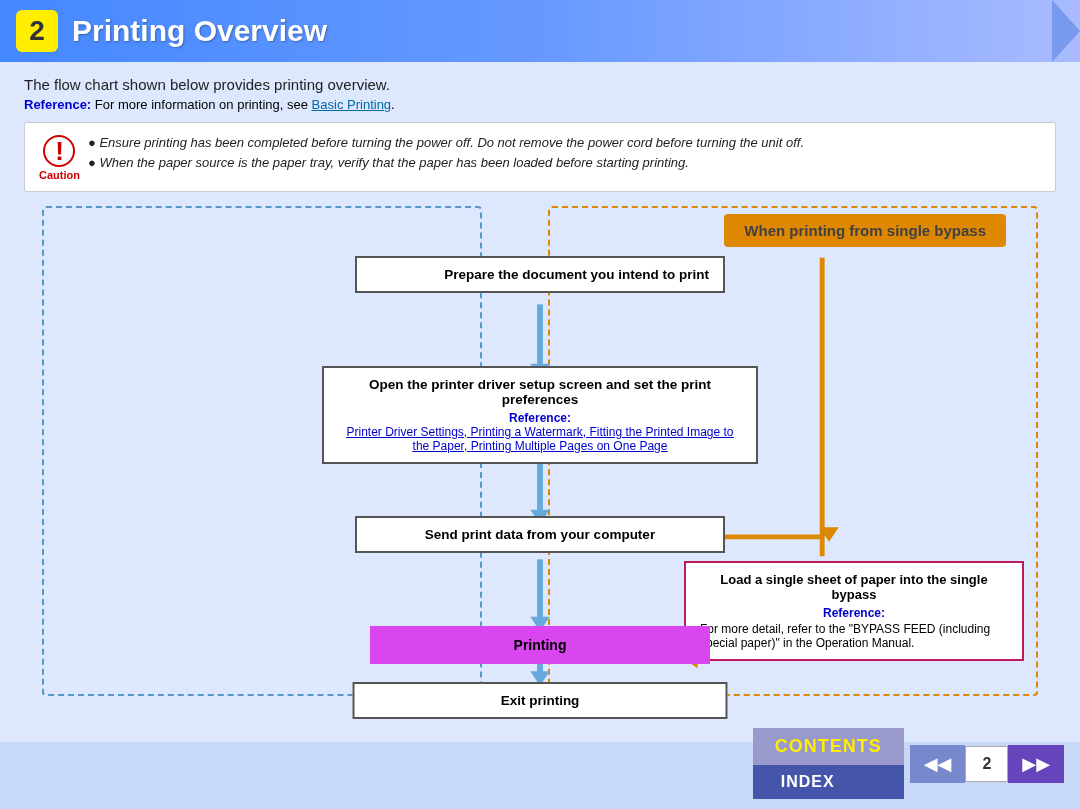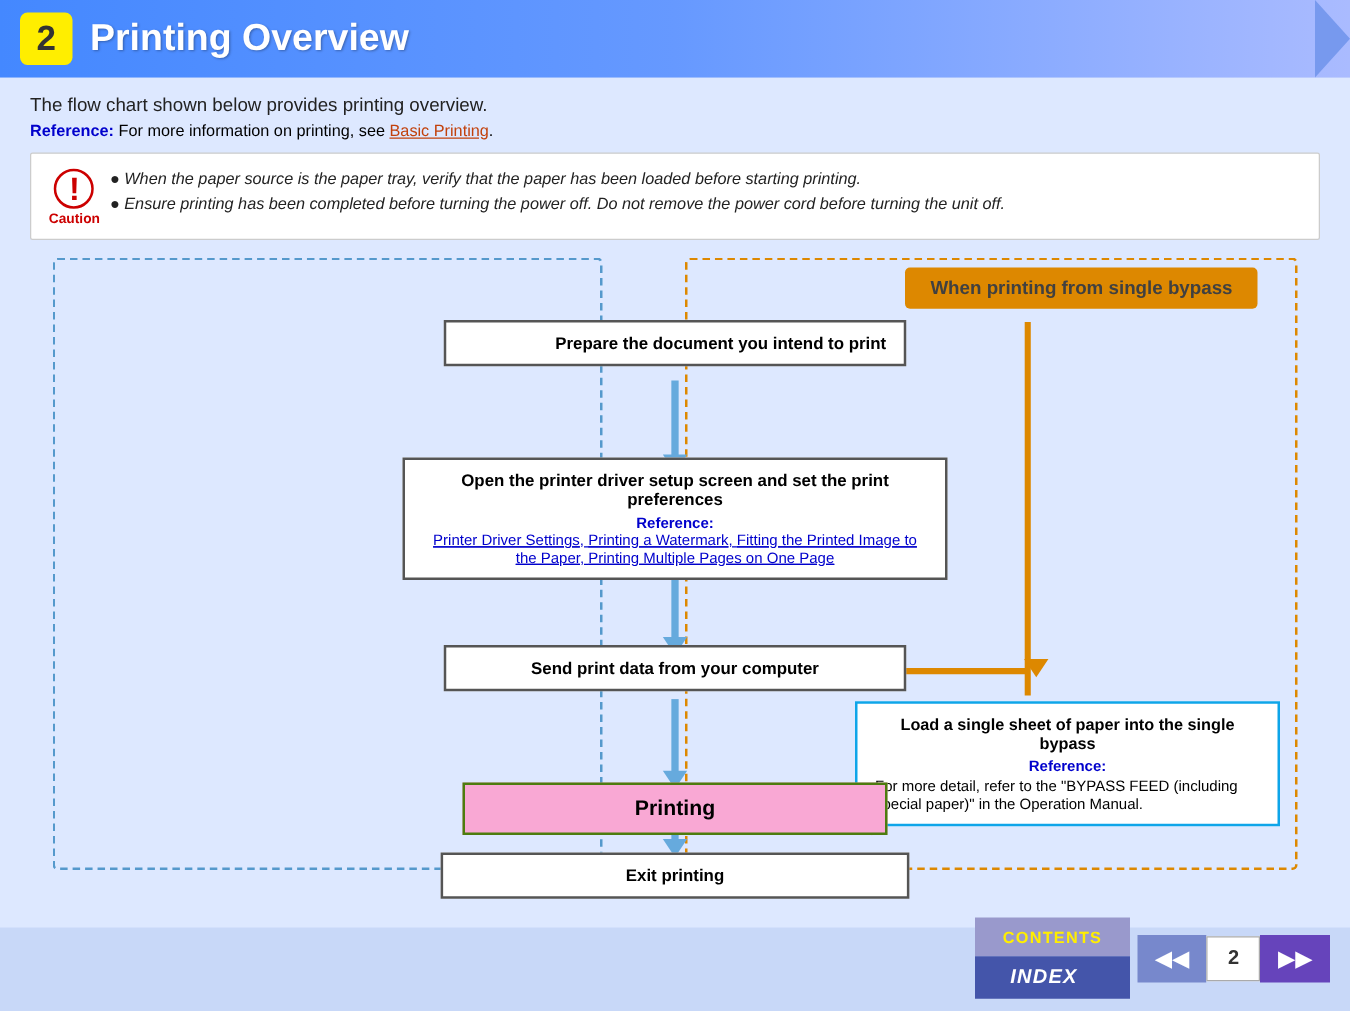--- a/index.html
+++ b/index.html
@@ -61,21 +61,21 @@
     .intro-text {
       font-size: 15px;
       color: #222;
       margin-bottom: 4px;
     }
     .reference-line {
       font-size: 13px;
       margin-bottom: 10px;
     }
     .ref-label { color: #0000cc; font-weight: bold; }
-    .ref-link { color: #c2410c; text-decoration: underline; cursor: pointer; }
+    .ref-link { color: #0369a1; text-decoration: underline; cursor: pointer; }
 
     
     .caution-box {
       border: 1px solid #ccc;
       background: white;
       display: flex;
       align-items: flex-start;
       padding: 10px 14px;
       margin-bottom: 14px;
       border-radius: 2px;
@@ -166,34 +166,33 @@
       bottom: 10px;
       right: 16px;
       display: flex;
       align-items: center;
       gap: 0;
     }
     .nav-contents {
       background: #9999cc;
       color: #ffee00;
       font-weight: bold;
-      font-size: 13px;
+      font-size: 18px;
       padding: 8px 22px;
       letter-spacing: 1px;
       cursor: pointer;
     }
     .nav-index {
       background: #4455aa;
       color: white;
       font-weight: bold;
       font-size: 16px;
       padding: 8px 28px;
       letter-spacing: 1px;
       cursor: pointer;
-      font-style: italic;
     }
     .nav-prev {
       background: #7788cc;
       color: white;
       padding: 8px 14px;
       cursor: pointer;
       font-size: 18px;
       display: flex;
       align-items: center;
     }
@@ -266,40 +265,40 @@
       font-size: 13.5px;
       z-index: 5;
     }
 
     .box-bypass {
       position: absolute;
       right: 22px;
       top: 355px;
       width: 340px;
       background: white;
-      border: 2px solid #0ea5e9;
+      border: 2px solid #be185d;
       padding: 9px 14px;
       text-align: center;
       font-weight: bold;
       font-size: 13px;
       z-index: 5;
     }
 
     .box-printing {
       position: absolute;
       left: 50%;
       transform: translateX(-50%);
       top: 420px;
       width: 340px;
-      background: #f9a8d4;
-      border: 2px solid #4d7c0f;
-      padding: 9px 14px;
-      text-align: center;
-      font-weight: bold;
-      font-size: 17px;
+      background: #d946ef;
+      border: 2px solid #d946ef;
+      padding: 9px 14px;
+      text-align: center;
+      font-weight: bold;
+      font-size: 14px;
       z-index: 5;
     }
 
     .box-exit {
       position: absolute;
       left: 50%;
       transform: translateX(-50%);
       top: 476px;
       width: 375px;
       background: white;
@@ -339,22 +338,22 @@
     <span>For more information on printing, see</span>
     <a class="ref-link">Basic Printing</a>.
   </p>
 
   <div class="caution-box">
     <div class="caution-icon">
       <div style="font-size:26px; color:#cc0000; border:2px solid #cc0000; border-radius:50%; width:32px; height:32px; display:flex; align-items:center; justify-content:center; font-weight:bold;">!</div>
       <span class="caution-label">Caution</span>
     </div>
     <div class="caution-text">
+      <div>● <span>Ensure printing has been completed before turning the power off. Do not remove the power cord before turning the unit off.</span></div>
       <div>● <span>When the paper source is the paper tray, verify that the paper has been loaded before starting printing.</span></div>
-      <div>● <span>Ensure printing has been completed before turning the power off. Do not remove the power cord before turning the unit off.</span></div>
     </div>
   </div>
 
   <div class="flowchart-wrapper">
 
     <div class="lane-left-dashed"></div>
     <div class="lane-right-dashed"></div>
 
     <div style="position:absolute; top:8px; right:20px; z-index:6;">
       <div class="lane-header-right">When printing from single bypass</div>

